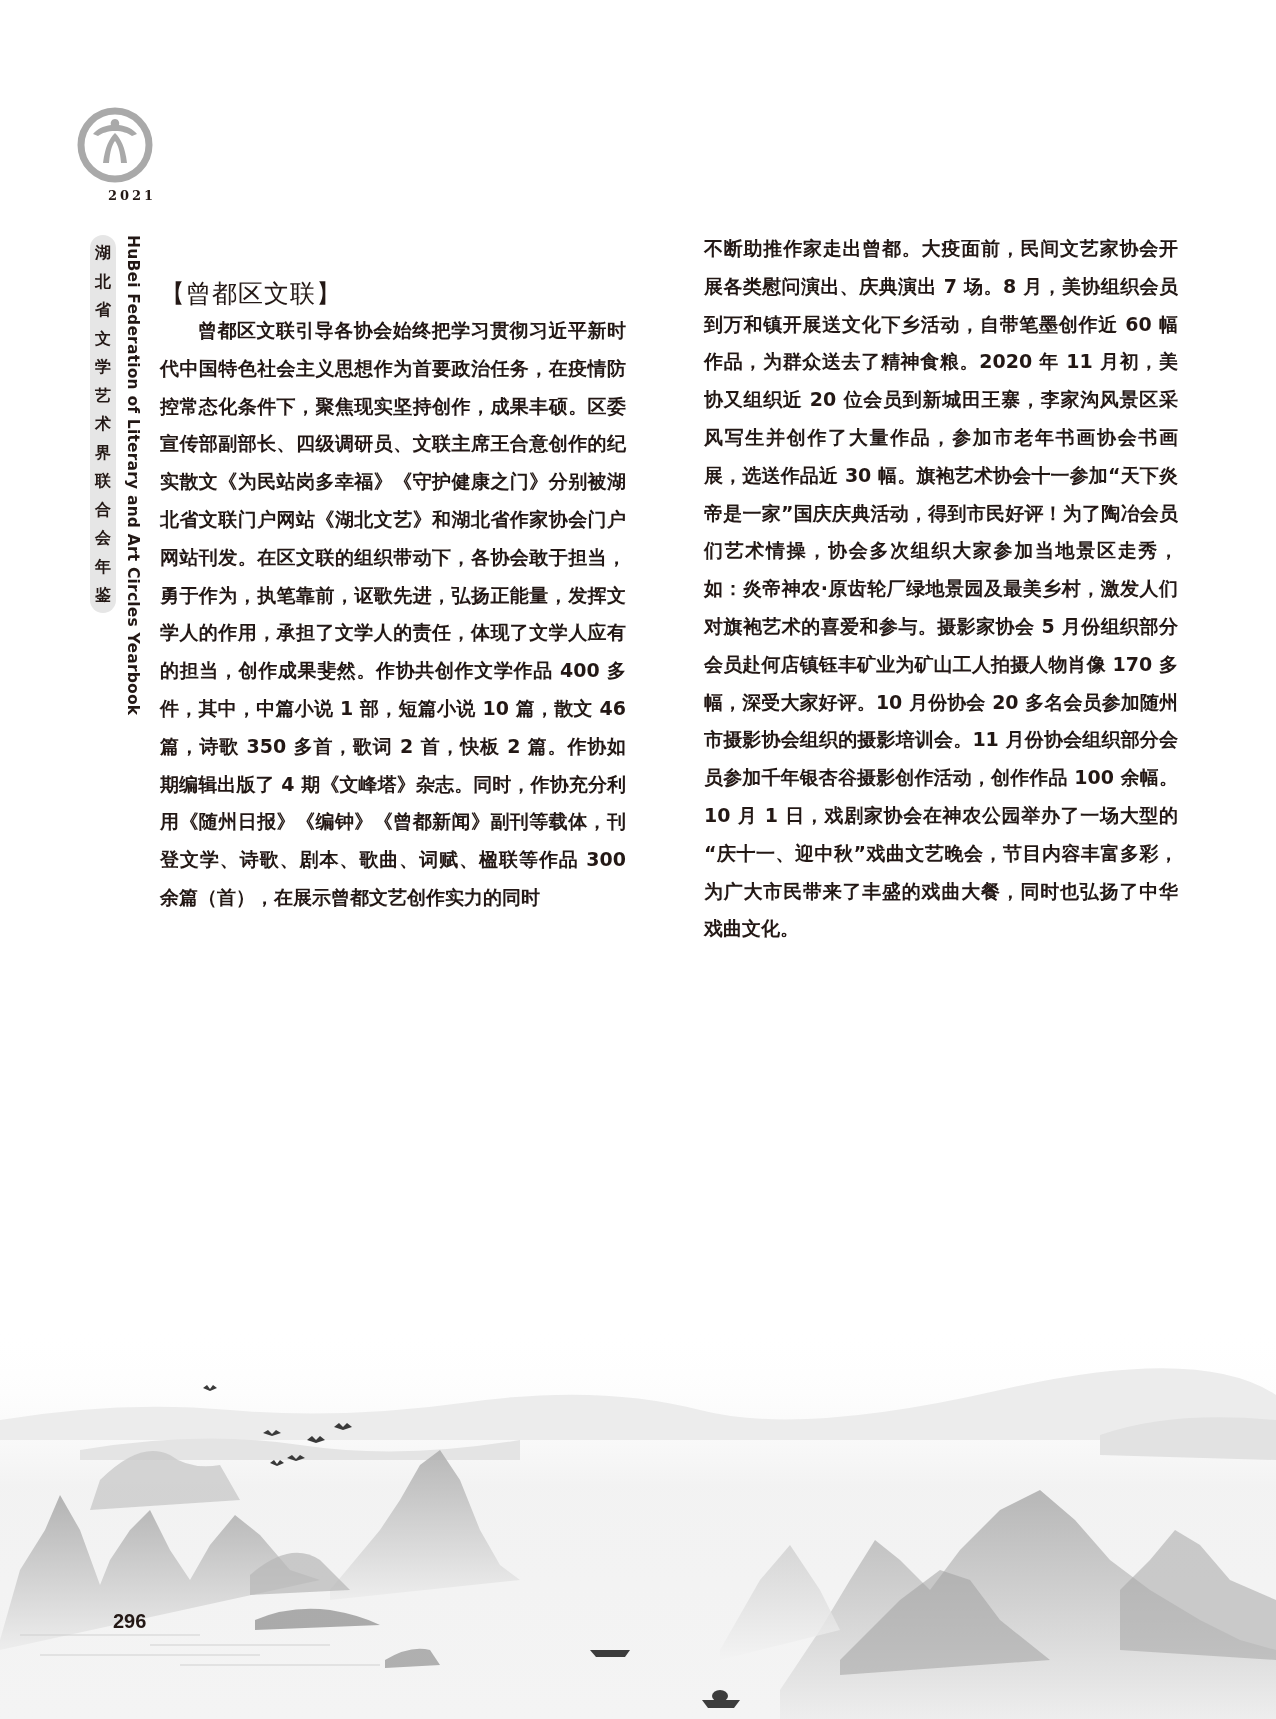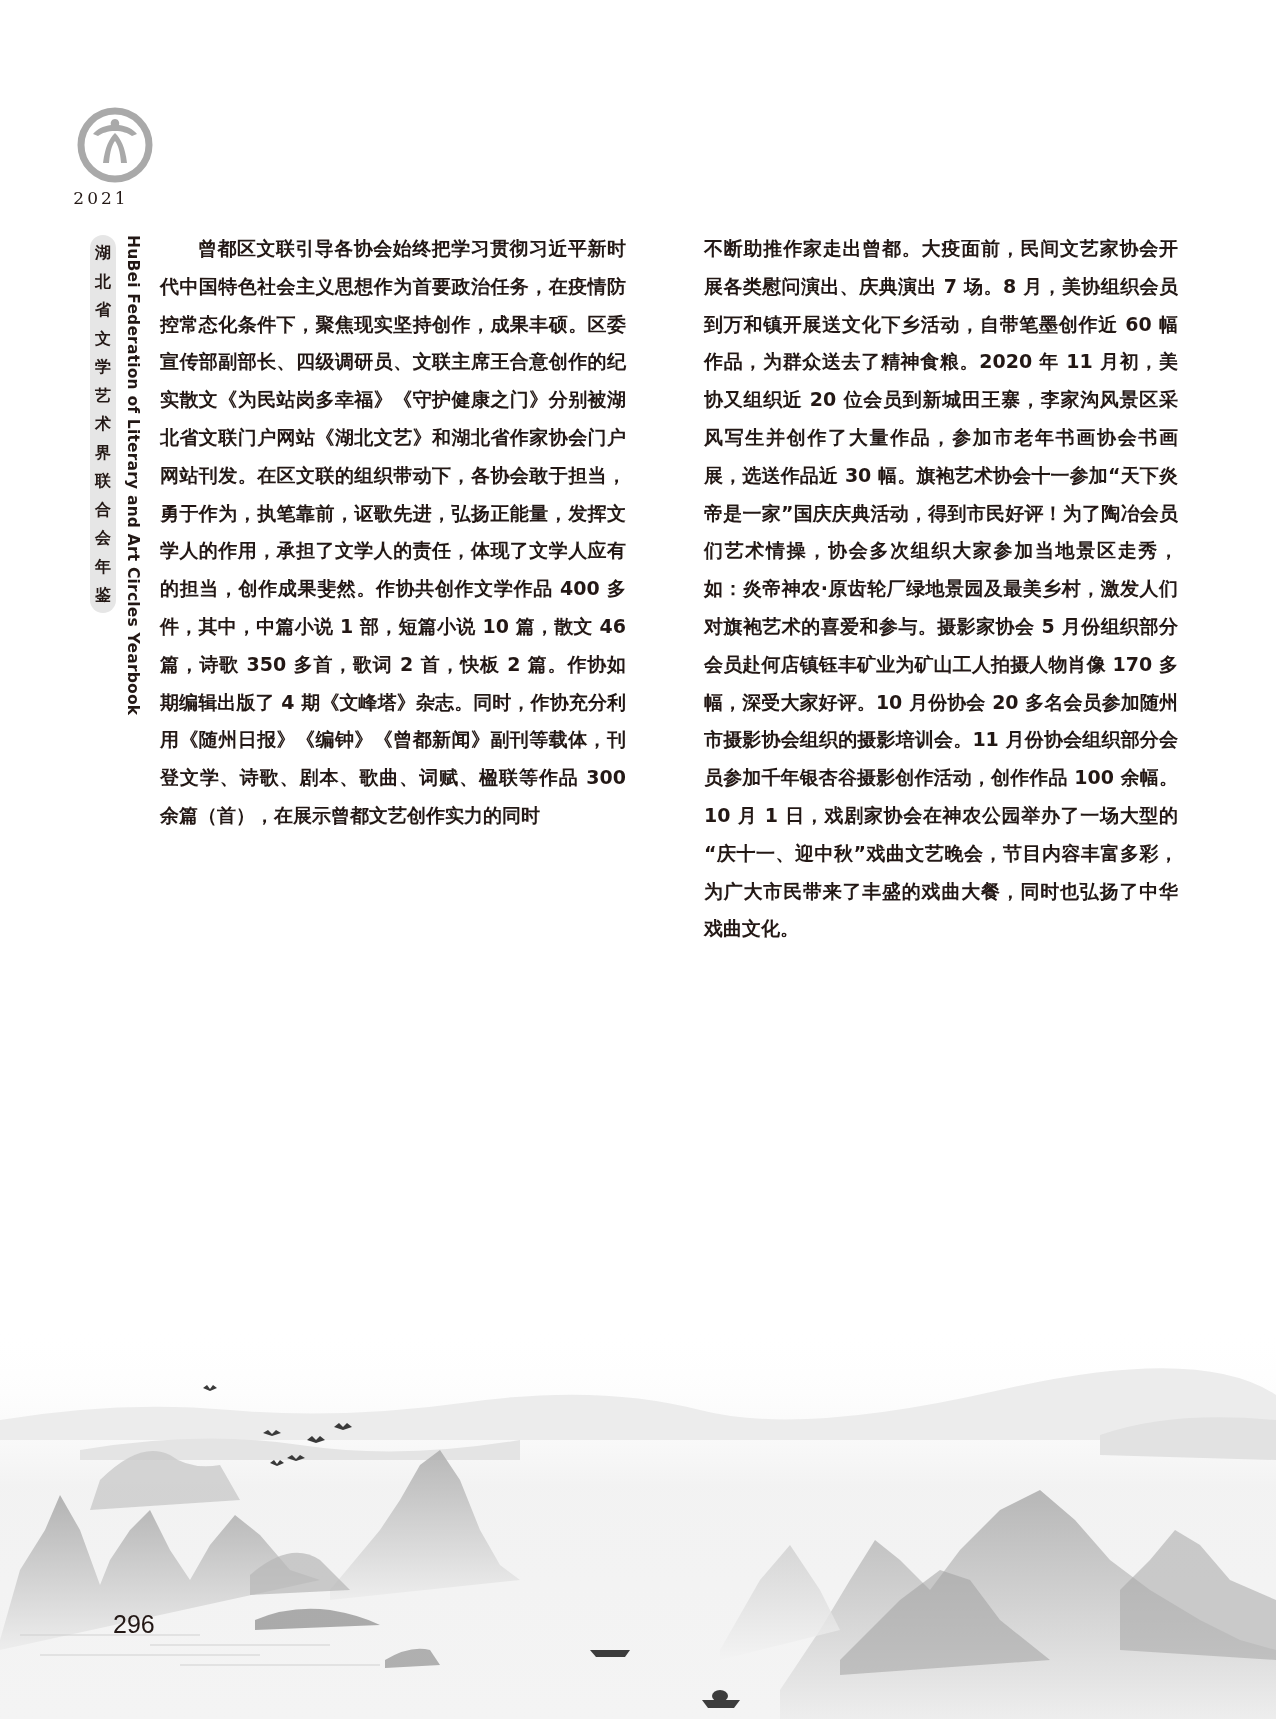--- a/index.html
+++ b/index.html
@@ -3,22 +3,22 @@
 <meta charset="utf-8">
 <style>
   html, body { margin: 0; padding: 0; }
   body {
     width: 1276px; height: 1719px; position: relative; overflow: hidden;
     background: #ffffff; color: #231815;
     font-family: "DejaVu Serif", "Liberation Serif", serif;
   }
   .logo { position: absolute; left: 75px; top: 105px; width: 80px; height: 80px; }
   .year {
-    position: absolute; left: 61px; top: 188px; width: 80px; text-align: center;
-    font-family: "DejaVu Serif", serif; font-weight: normal; font-size: 17px;
+    position: absolute; left: 92px; top: 188px; width: 80px; text-align: center;
+    font-family: "DejaVu Serif", serif; font-weight: bold; font-size: 13px;
     letter-spacing: 3px; color: #231815;
   }
   .side-pill {
     position: absolute; left: 90px; top: 235px; width: 26px; height: 378px;
     background: #e6e6e6; border-radius: 13px;
     display: flex; flex-direction: column; align-items: center; justify-content: space-between;
     padding: 10px 0; box-sizing: border-box;
   }
   .side-pill span { font-family: "DejaVu Sans", sans-serif; font-weight: bold; font-size: 16px; line-height: 1; color: #231815; }
   .side-en {
@@ -35,21 +35,21 @@
   .col p { margin: 0; }
   .para-first { margin: 0; }
   .section-head {
     font-size: 25px; line-height: 36px; margin: 46px 0 0 0; font-weight: normal;
     font-family: "DejaVu Sans", sans-serif; letter-spacing: 1px;
   }
   .indent { text-indent: 2em; }
   .landscape { position: absolute; left: 0; top: 1330px; width: 1276px; height: 389px; }
   .page-num {
     position: absolute; left: 113px; top: 1610px; font-family: "Liberation Sans", sans-serif;
-    font-weight: normal; font-size: 25px; color: #231815;
+    font-weight: bold; font-size: 20px; color: #231815;
   }
 </style>
 </head>
 <body>
 
 <svg class="logo" viewBox="0 0 80 80">
   <circle cx="40" cy="40" r="34" fill="none" stroke="#a9a9a9" stroke-width="7"></circle>
   <path d="M40 14 c-3 0 -5 3 -4 6 c-8 1 -14 4 -18 9 l5 2 c4 -3 10 -5 17 -5 c7 0 13 2 17 5 l5 -2 c-4 -5 -10 -8 -18 -9 c1 -3 -1 -6 -4 -6z" fill="#a9a9a9"></path>
   <path d="M40 28 c-6 6 -10 14 -12 30 l6 0 c1 -12 3 -18 6 -22 c3 4 5 10 6 22 l6 0 c-2 -16 -6 -24 -12 -30z" fill="#a9a9a9"></path>
 </svg>
@@ -66,20 +66,21 @@
   <span>界</span>
   <span>联</span>
   <span>合</span>
   <span>会</span>
   <span>年</span>
   <span>鉴</span>
 </div>
 <div class="side-en">HuBei Federation of Literary and Art Circles Yearbook</div>
 
 <div class="col col-left">
+  <h2 class="section-head">【曾都区文联】</h2>
   <p class="indent">曾都区文联引导各协会始终把学习贯彻习近平新时代中国特色社会主义思想作为首要政治任务，在疫情防控常态化条件下，聚焦现实坚持创作，成果丰硕。区委宣传部副部长、四级调研员、文联主席王合意创作的纪实散文《为民站岗多幸福》《守护健康之门》分别被湖北省文联门户网站《湖北文艺》和湖北省作家协会门户网站刊发。在区文联的组织带动下，各协会敢于担当，勇于作为，执笔靠前，讴歌先进，弘扬正能量，发挥文学人的作用，承担了文学人的责任，体现了文学人应有的担当，创作成果斐然。作协共创作文学作品 400 多件，其中，中篇小说 1 部，短篇小说 10 篇，散文 46 篇，诗歌 350 多首，歌词 2 首，快板 2 篇。作协如期编辑出版了 4 期《文峰塔》杂志。同时，作协充分利用《随州日报》《编钟》《曾都新闻》副刊等载体，刊登文学、诗歌、剧本、歌曲、词赋、楹联等作品 300 余篇（首），在展示曾都文艺创作实力的同时</p>
 </div>
 
 <div class="col col-right">
   <p>不断助推作家走出曾都。大疫面前，民间文艺家协会开展各类慰问演出、庆典演出 7 场。8 月，美协组织会员到万和镇开展送文化下乡活动，自带笔墨创作近 60 幅作品，为群众送去了精神食粮。2020 年 11 月初，美协又组织近 20 位会员到新城田王寨，李家沟风景区采风写生并创作了大量作品，参加市老年书画协会书画展，选送作品近 30 幅。旗袍艺术协会十一参加“天下炎帝是一家”国庆庆典活动，得到市民好评！为了陶冶会员们艺术情操，协会多次组织大家参加当地景区走秀，如：炎帝神农·原齿轮厂绿地景园及最美乡村，激发人们对旗袍艺术的喜爱和参与。摄影家协会 5 月份组织部分会员赴何店镇钰丰矿业为矿山工人拍摄人物肖像 170 多幅，深受大家好评。10 月份协会 20 多名会员参加随州市摄影协会组织的摄影培训会。11 月份协会组织部分会员参加千年银杏谷摄影创作活动，创作作品 100 余幅。10 月 1 日，戏剧家协会在神农公园举办了一场大型的 “庆十一、迎中秋”戏曲文艺晚会，节目内容丰富多彩，为广大市民带来了丰盛的戏曲大餐，同时也弘扬了中华戏曲文化。</p>
 </div>
 
 <svg class="landscape" viewBox="0 0 1276 389" preserveAspectRatio="none">
   <defs>
     <linearGradient id="fog" x1="0" y1="0" x2="0" y2="1">

